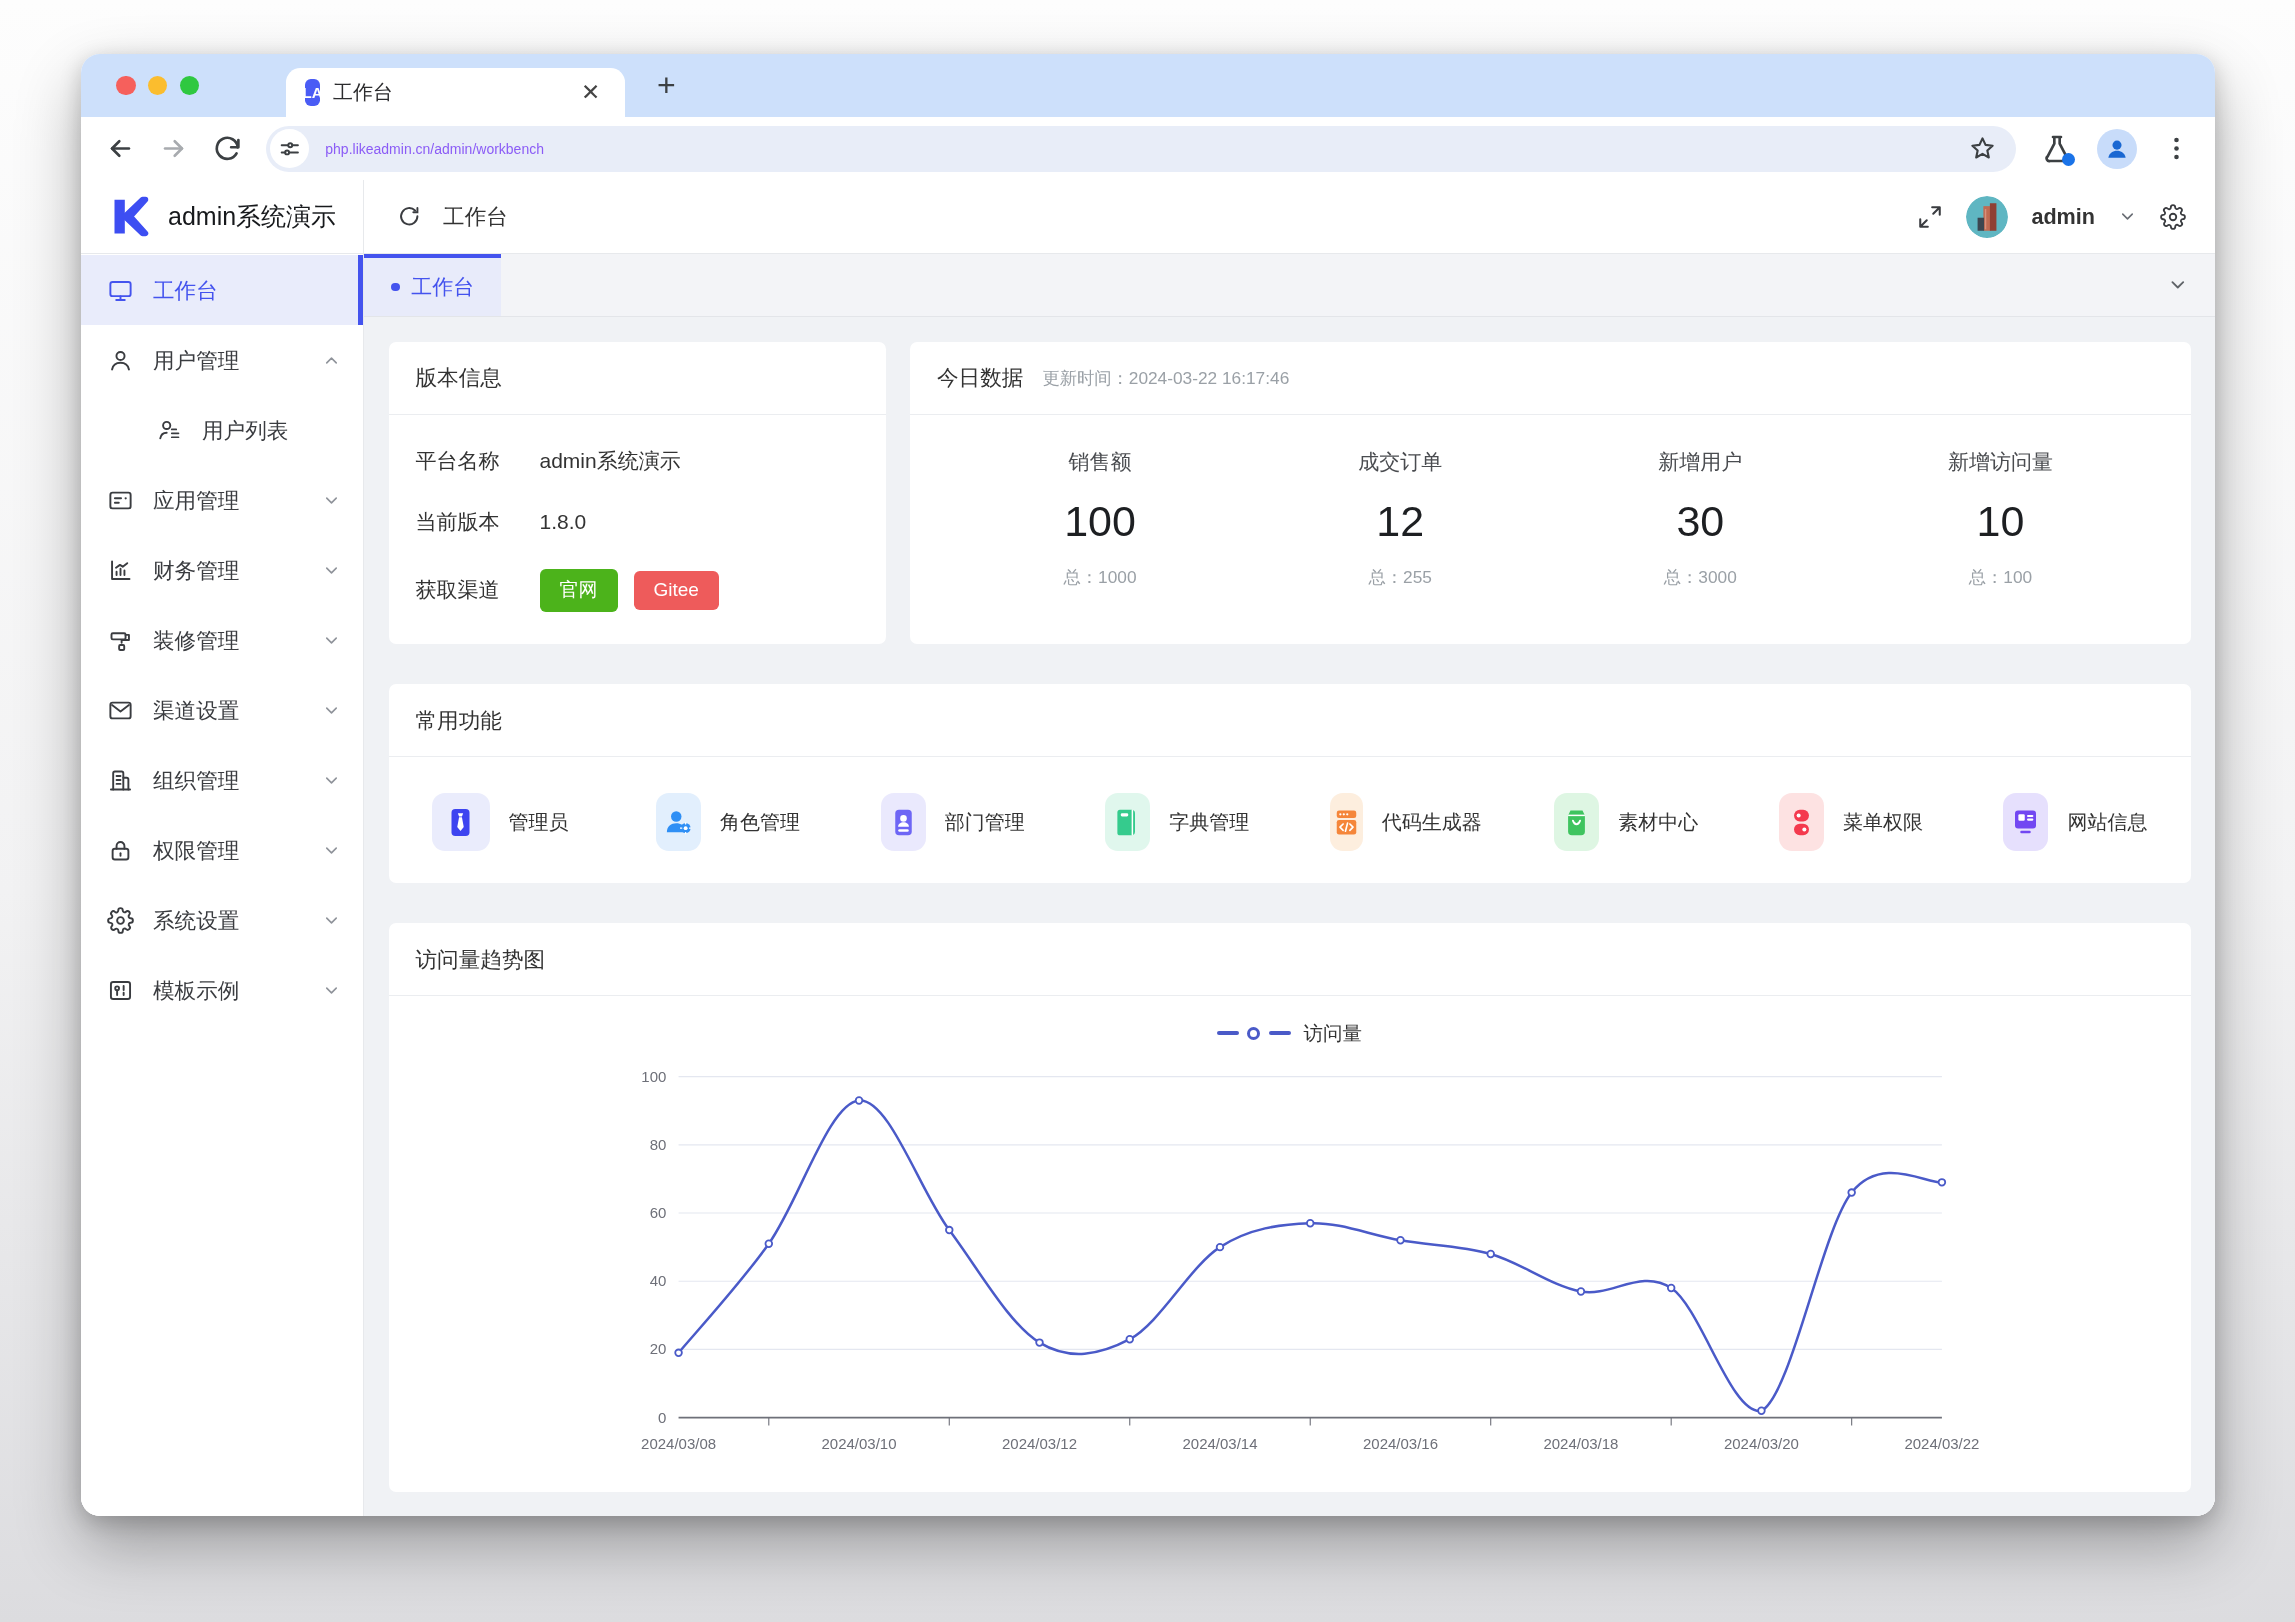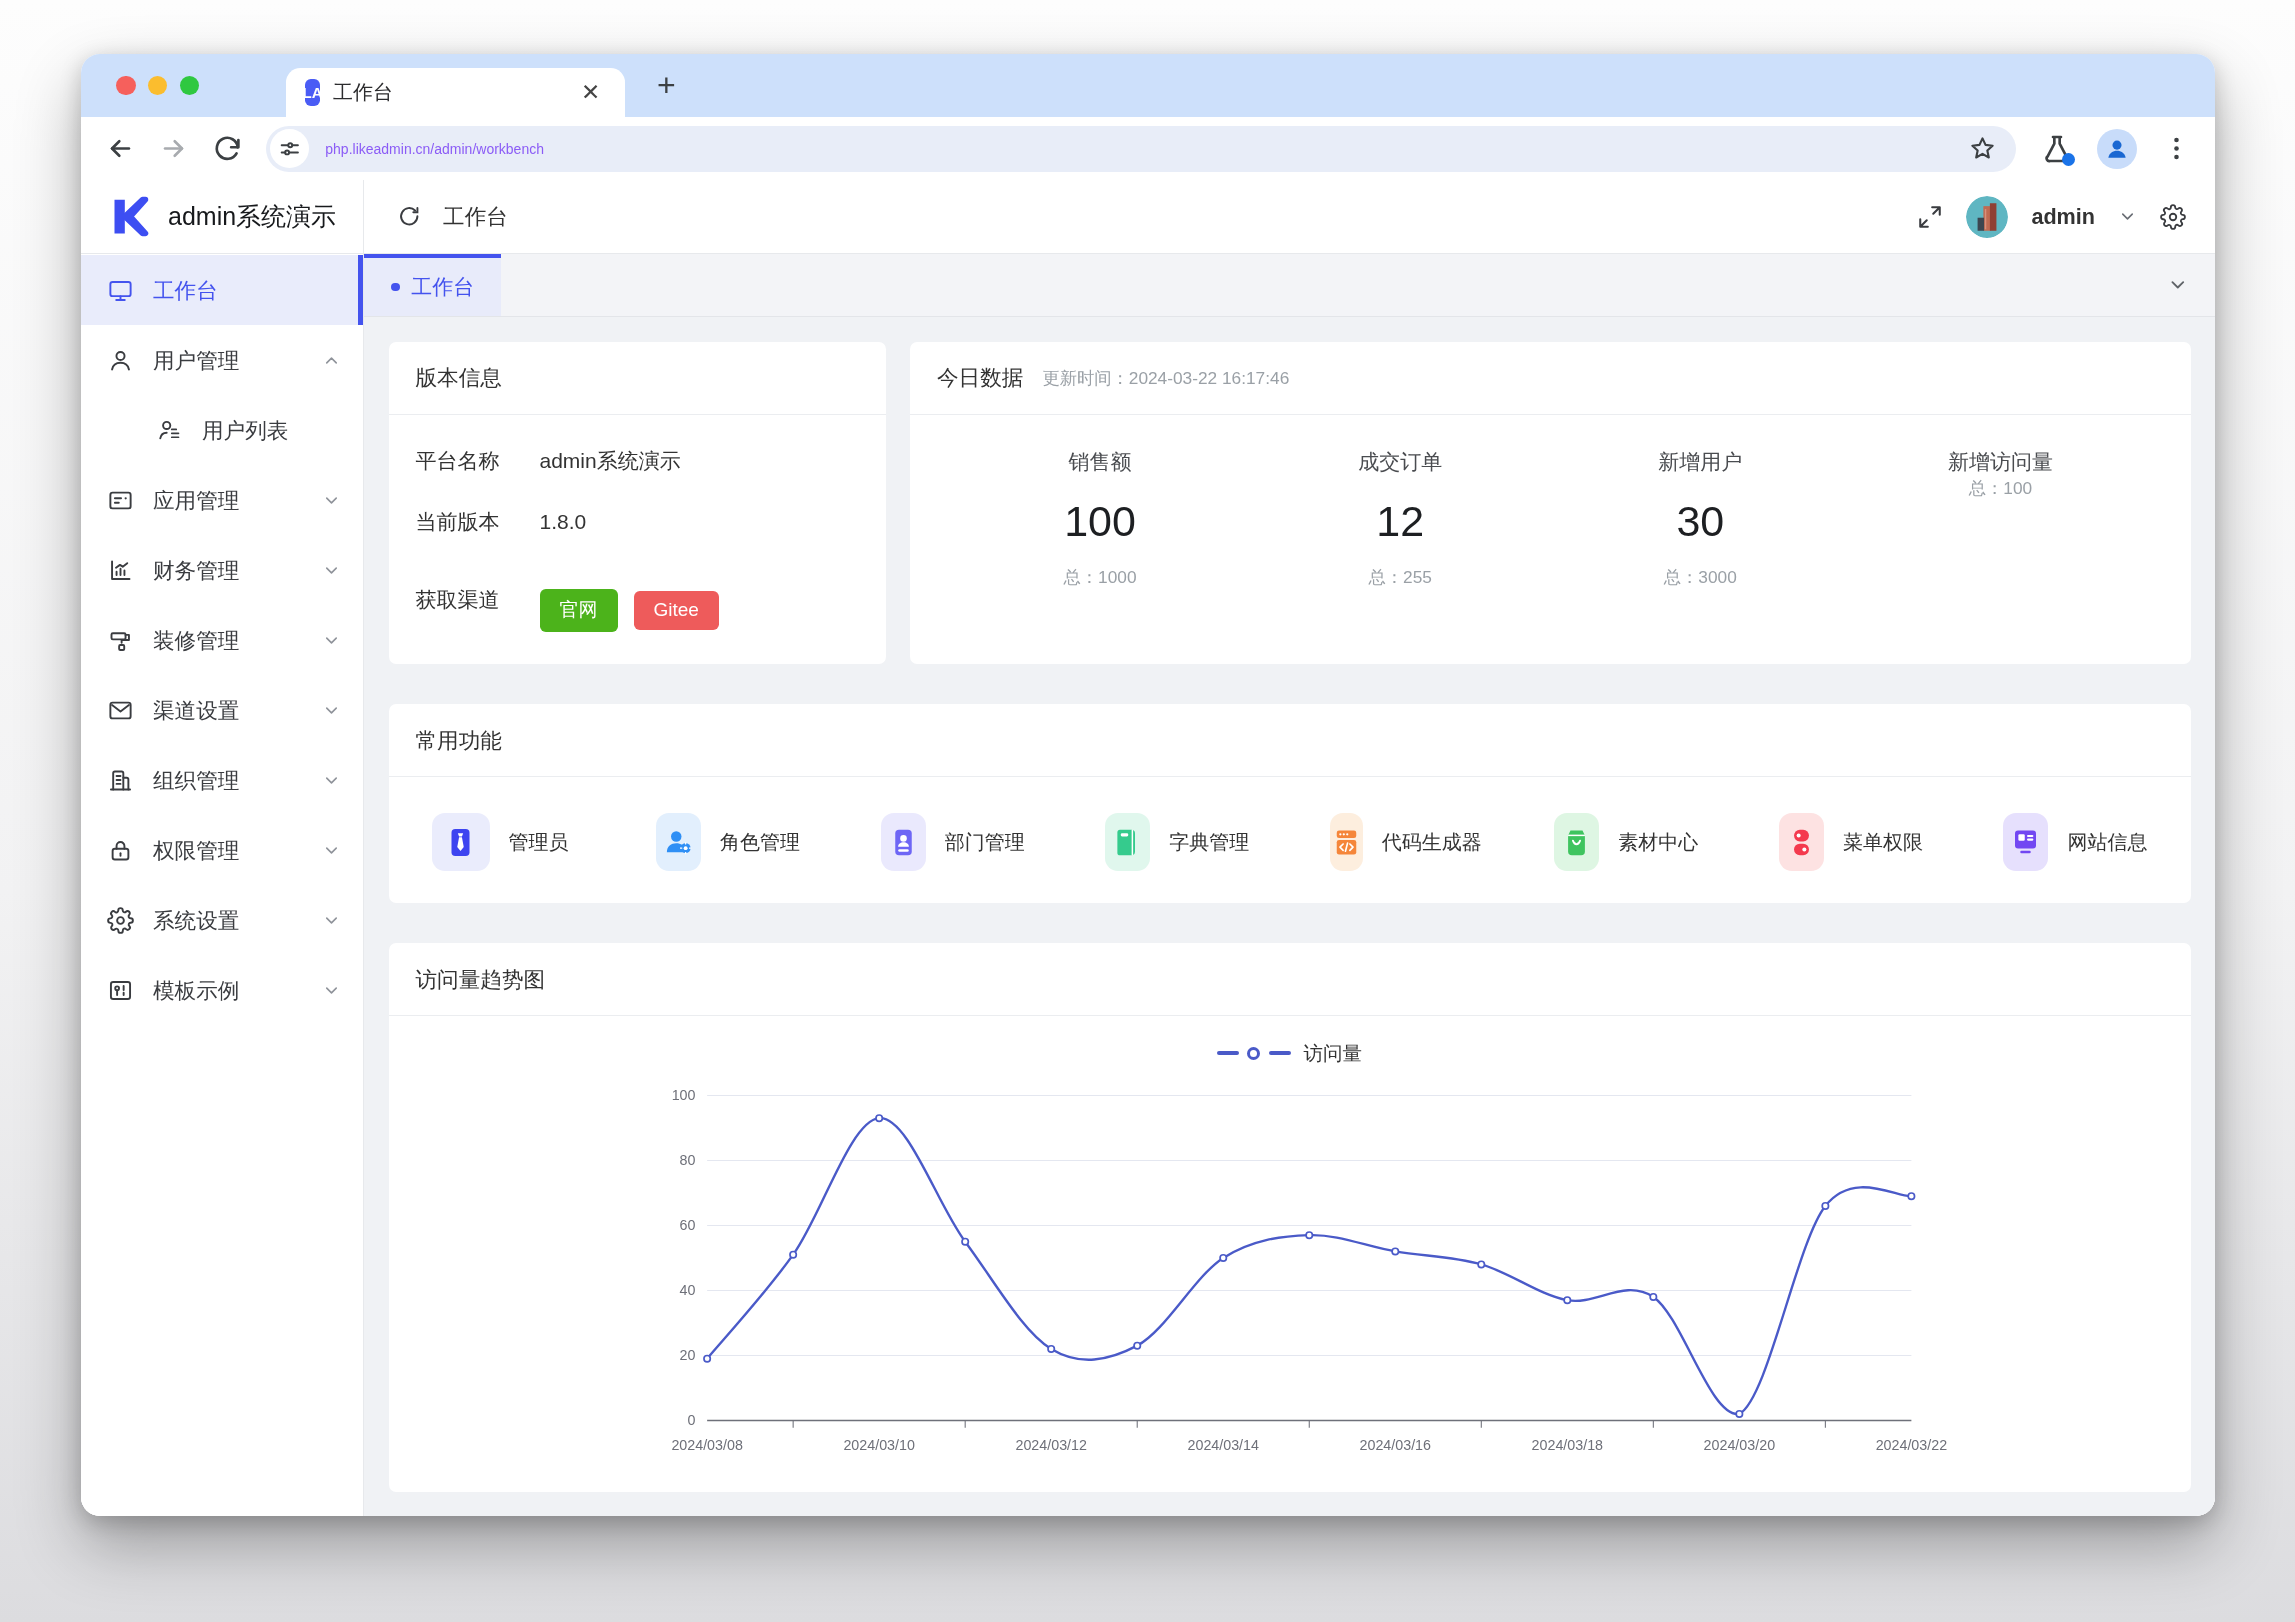--- a/index.html
+++ b/index.html
@@ -66,21 +66,21 @@
   .card { background:#fff; border-radius:7.2px; }
   .card-head { padding:21.6px 27px; display:flex; align-items:center; gap:19px; border-bottom:0.7px solid #ebedf0; }
   .card-title { font-size:21.6px; color:#333; }
   .card-sub { font-size:17.3px; color:#9aa0a6; }
 
   .version-card { width:497px; flex:none; }
   .version-body { padding:32px 27px; display:flex; flex-direction:column; gap:33px; }
   .vrow { display:flex; align-items:center; font-size:21px; color:#333; }
   .vrow .vlabel { width:124px; flex:none; }
   .chan-btn { display:inline-flex; align-items:center; justify-content:center; color:#fff; font-size:19px;
-    border-radius:5.8px; padding:8.7px 20px; margin-right:16px; border:none;margin-top:20px; }
+    border-radius:5.8px; padding:8.7px 20px; margin-right:16px; border:none; }
 
   .today-card { flex:1; min-width:0; }
   .stats { padding:33px 40px; display:grid; grid-template-columns:repeat(4,1fr);text-align:center; }
   .stat .stlabel { font-size:21px; color:#4a4c50; }
   .stat .stvalue { font-size:43px; color:#1d1f22; font-weight:500; margin:21.6px 0 19px; }
   .stat .sttotal { font-size:17.3px; color:#9aa0a6; }
 
   .features-body { padding:36px 43px 32px; display:flex; justify-content:space-between; }
   .feat { display:flex; flex-direction:row; align-items:center; gap:19px; width:144px; }
   .tile { width:58px; height:58px; border-radius:13px; display:flex; align-items:center; justify-content:center; }
@@ -372,20 +372,21 @@
                     <div class="stvalue">12</div>
                     <div class="sttotal">总：255</div>
                   </div>
                   <div class="stat">
                     <div class="stlabel">新增用户</div>
                     <div class="stvalue">30</div>
                     <div class="sttotal">总：3000</div>
                   </div>
                   <div class="stat">
                     <div class="stlabel">新增访问量</div>
+                    <div class="stvalue">10</div>
                     <div class="sttotal">总：100</div>
                   </div>
                 </div>
             </div>
           </div>
 
           <div class="card">
             <div class="card-head">
                 <span class="card-title">常用功能</span>
               </div>

